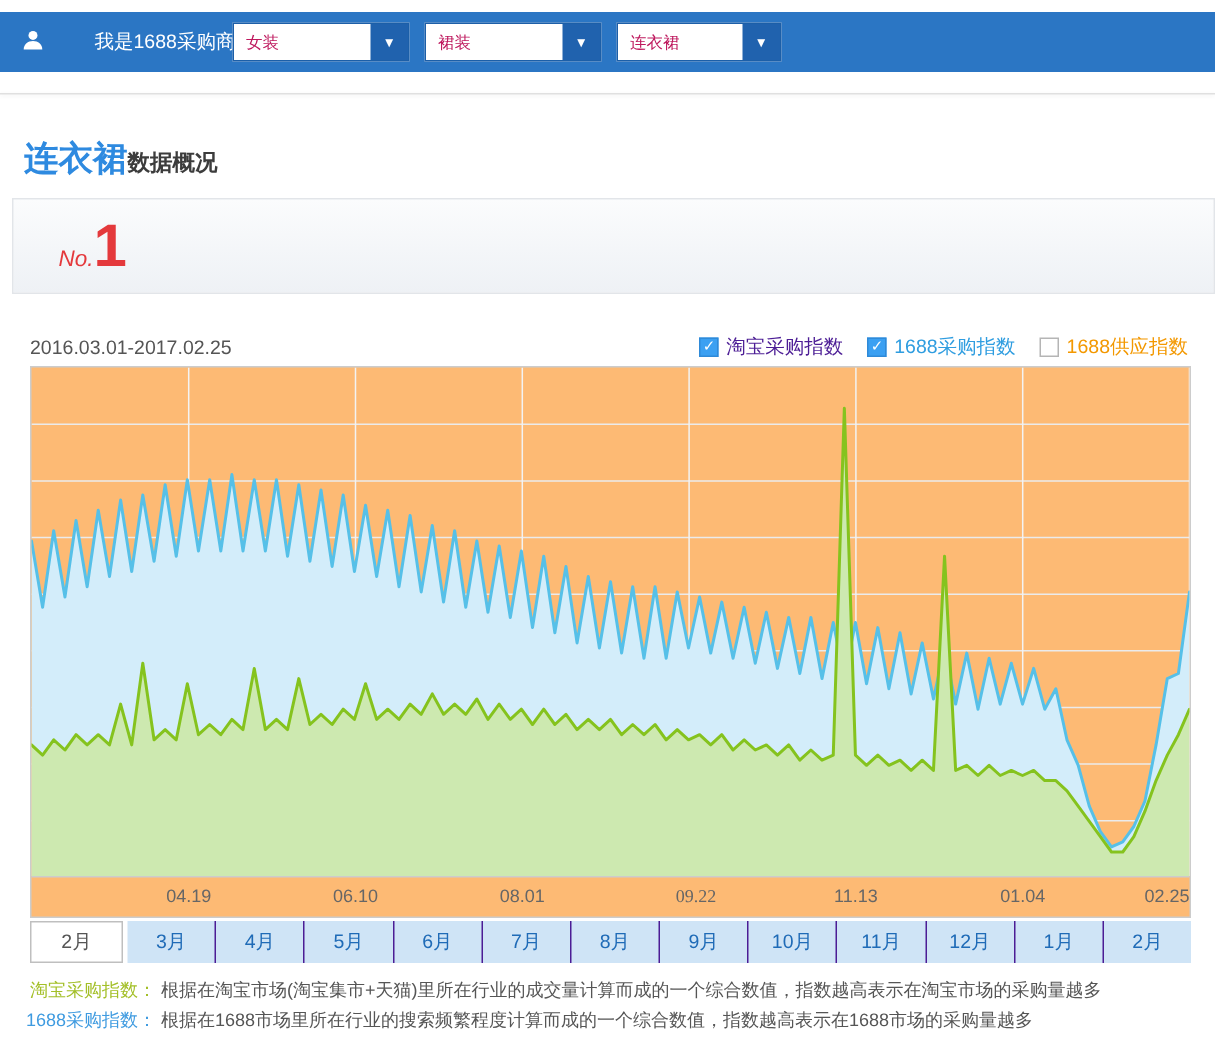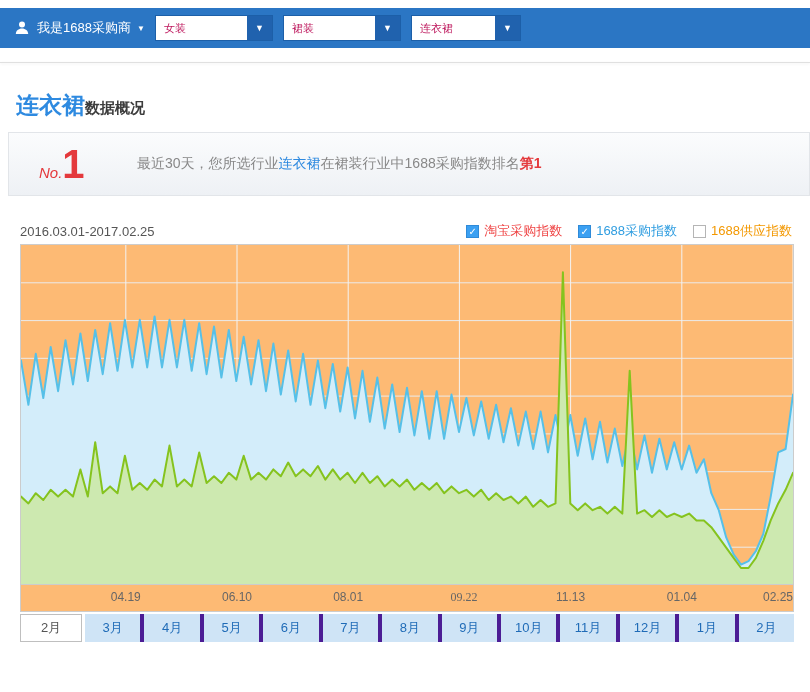--- a/index.html
+++ b/index.html
@@ -1,21 +1,21 @@
 <!DOCTYPE html>
 <html><head>
 <meta charset="utf-8">
 <style>
   * { margin:0; padding:0; box-sizing:border-box; }
   body { font-family:"Liberation Sans","DejaVu Sans",sans-serif; background:#fff; }
   .page { position:relative; width:810px; height:692px; background:#fff; overflow:hidden; }
 
   
   .header { position:absolute; left:0; top:8px; width:810px; height:40px; background:#2b76c4; display:flex; align-items:center; }
-  .user-menu { display:flex; align-items:center; color:#fff; font-size:13px; margin-left:14px; cursor:pointer; }
+  .user-menu { display:flex; color:#fff; font-size:13px; margin-left:14px; cursor:pointer;gap:26px; }
   .user-menu .p-icon { width:16px; height:16px; margin-right:7px; }
   .user-menu .caret { font-size:8px; margin-left:6px; color:#fff; }
   .dd { position:absolute; top:7px; height:26px; background:#fff; border:1px solid #1c5fa8; display:flex; align-items:center; cursor:pointer; }
   .dd-value { flex:1; font-size:11px; color:#be185d; padding-left:8px; }
   .dd-btn { width:25px; height:24px; background:#2062ae; color:#fff; font-size:9px; display:flex; align-items:center; justify-content:center; }
   .dd1 { left:155px; width:118px; }
   .dd2 { left:283px; width:118px; }
   .dd3 { left:411px; width:110px; }
 
   .divider { position:absolute; left:0; top:62px; width:810px; height:1px; background:#e0e0e0; box-shadow:0 1px 3px rgba(0,0,0,0.08); }
@@ -51,21 +51,21 @@
   .chart-box { position:absolute; left:20px; top:244px; width:774px; height:368px; border:1px solid #cccccc; background:#fdba74; }
   #chart-svg { display:block; border-bottom:1px solid #cccccc; }
   .xlabels { position:relative; width:772px; height:25px; }
   .xlabel { position:absolute; top:5px; font-size:12px; color:#666; white-space:nowrap; }
 
   
   .month-row { position:absolute; left:20px; top:614px; width:774px; height:28px; display:flex; }
   .month-current { width:62px; height:28px; background:#fff; border:1px solid #bfbfbf; font-size:13px; color:#555;
                    display:flex; align-items:center; justify-content:center; margin-right:3px; cursor:pointer; }
   .month-cells { flex:1; display:flex; background:#cfe4f6; }
-  .month-cell { flex:1; text-align:center; line-height:28px; font-size:13px; color:#1f6bb7; border-right:4px solid #4c1d95; cursor:pointer; }
+  .month-cell { flex:1; text-align:center; line-height:28px; font-size:13px; color:#1f6bb7; border-right:1px solid #4c1d95; cursor:pointer; }
   .month-cell:last-child { border-right:none; }
 
   
   .footnotes { position:absolute; left:16px; top:650px; width:780px; }
   .fn-line { font-size:12px; color:#555; line-height:20px; white-space:nowrap; }
   .fn-label { display:inline-block; min-width:88px; text-align:right; }
 </style>
 </head>
 <body>
 
@@ -98,31 +98,28 @@
 
   <div class="title-row">
     <span class="title-primary">连衣裙</span><span class="title-secondary">数据概况</span>
   </div>
 
   <div class="banner">
     <div class="rank-no">
       <span class="no">No.</span>
       <span class="one">1</span>
     </div>
-    <div class="banner-text">
-      <span>最近30天，您所选行业</span><span class="seg-blue">连衣裙</span><span>在裙装行业中1688采购指数排名</span><span class="seg-red">第1</span>
-    </div>
   </div>
 
   <div class="meta-row">
     <span class="date-range">2016.03.01-2017.02.25</span>
     <div class="legend">
       <span class="legend-item">
         <span class="cb checked"></span>
-        <span class="legend-label" style="color: #ef4444; text-align: center;">淘宝采购指数</span>
+        <span class="legend-label" style="color: #4c1d95; text-align: center;">淘宝采购指数</span>
       </span>
       <span class="legend-item">
         <span class="cb checked"></span>
         <span class="legend-label" style="color: rgb(47, 157, 224);">1688采购指数</span>
       </span>
       <span class="legend-item">
         <span class="cb unchecked"></span>
         <span class="legend-label" style="color: rgb(243, 152, 0);">1688供应指数</span>
       </span>
     </div>
@@ -172,14 +169,24 @@
       <div class="month-cell">8月</div>
       <div class="month-cell">9月</div>
       <div class="month-cell">10月</div>
       <div class="month-cell">11月</div>
       <div class="month-cell">12月</div>
       <div class="month-cell">1月</div>
       <div class="month-cell">2月</div>
     </div>
   </div>
 
+  <div class="footnotes">
+    <div class="fn-line">
+      <span class="fn-label" style="color: rgb(163, 191, 39);">淘宝采购指数：</span>
+      <span>根据在淘宝市场(淘宝集市+天猫)里所在行业的成交量计算而成的一个综合数值，指数越高表示在淘宝市场的采购量越多</span>
+    </div>
+    <div class="fn-line">
+      <span class="fn-label" style="color: rgb(63, 155, 224);">1688采购指数：</span>
+      <span>根据在1688市场里所在行业的搜索频繁程度计算而成的一个综合数值，指数越高表示在1688市场的采购量越多</span>
+    </div>
+  </div>
 
 </div>
 
 </body></html>

